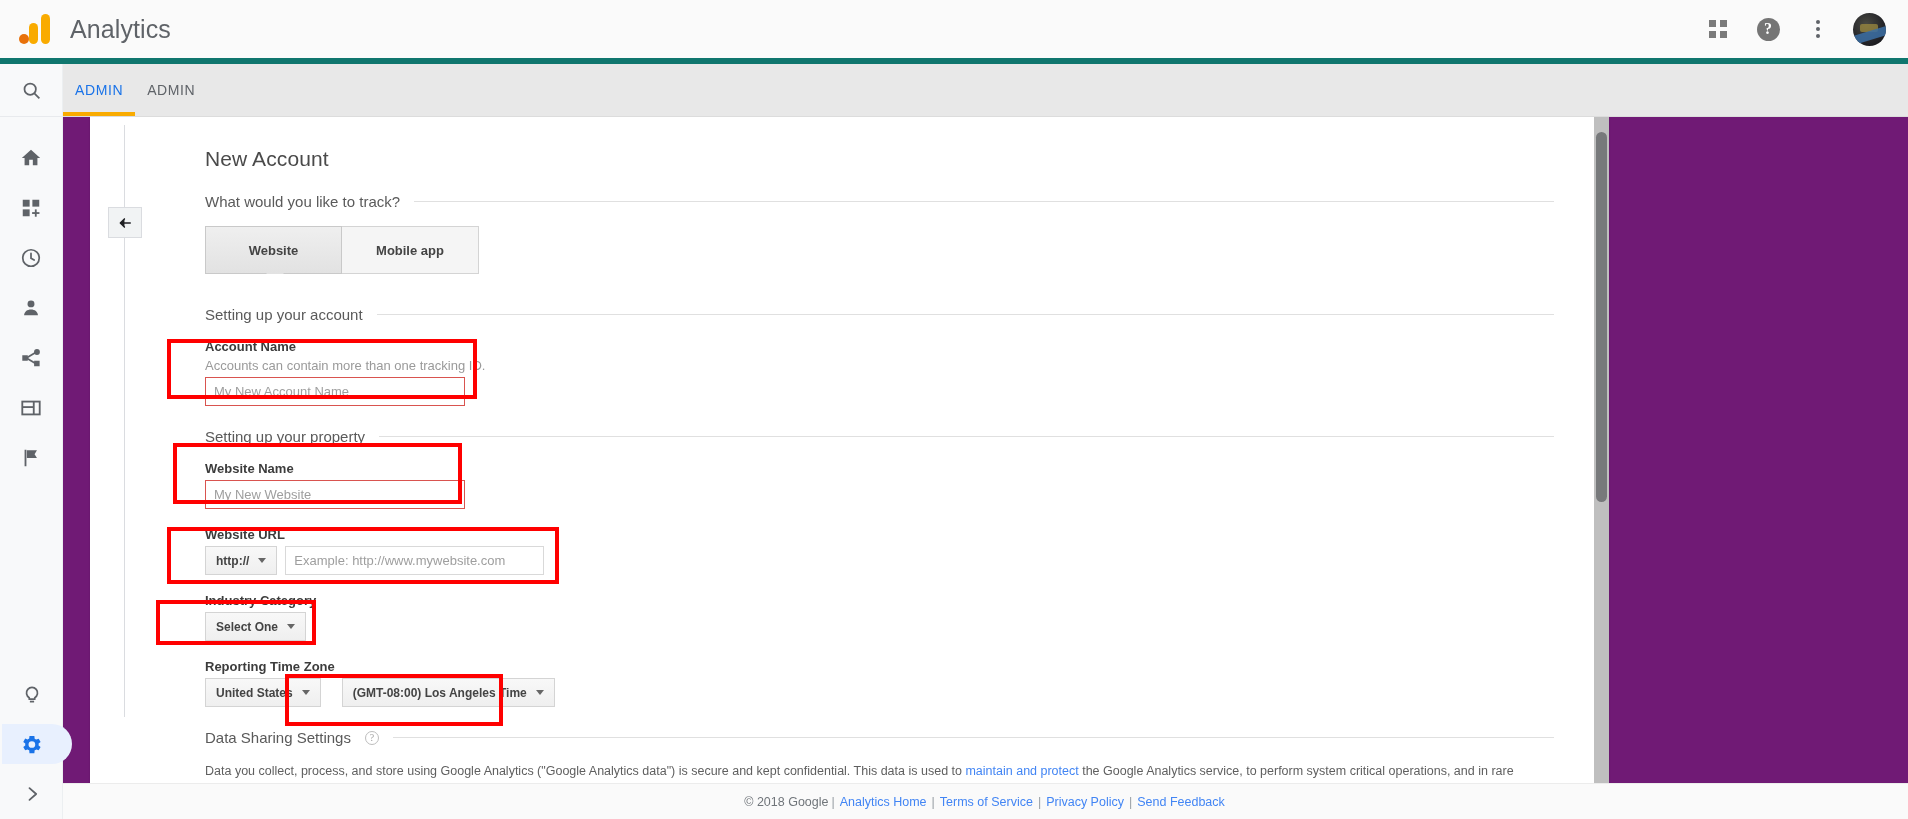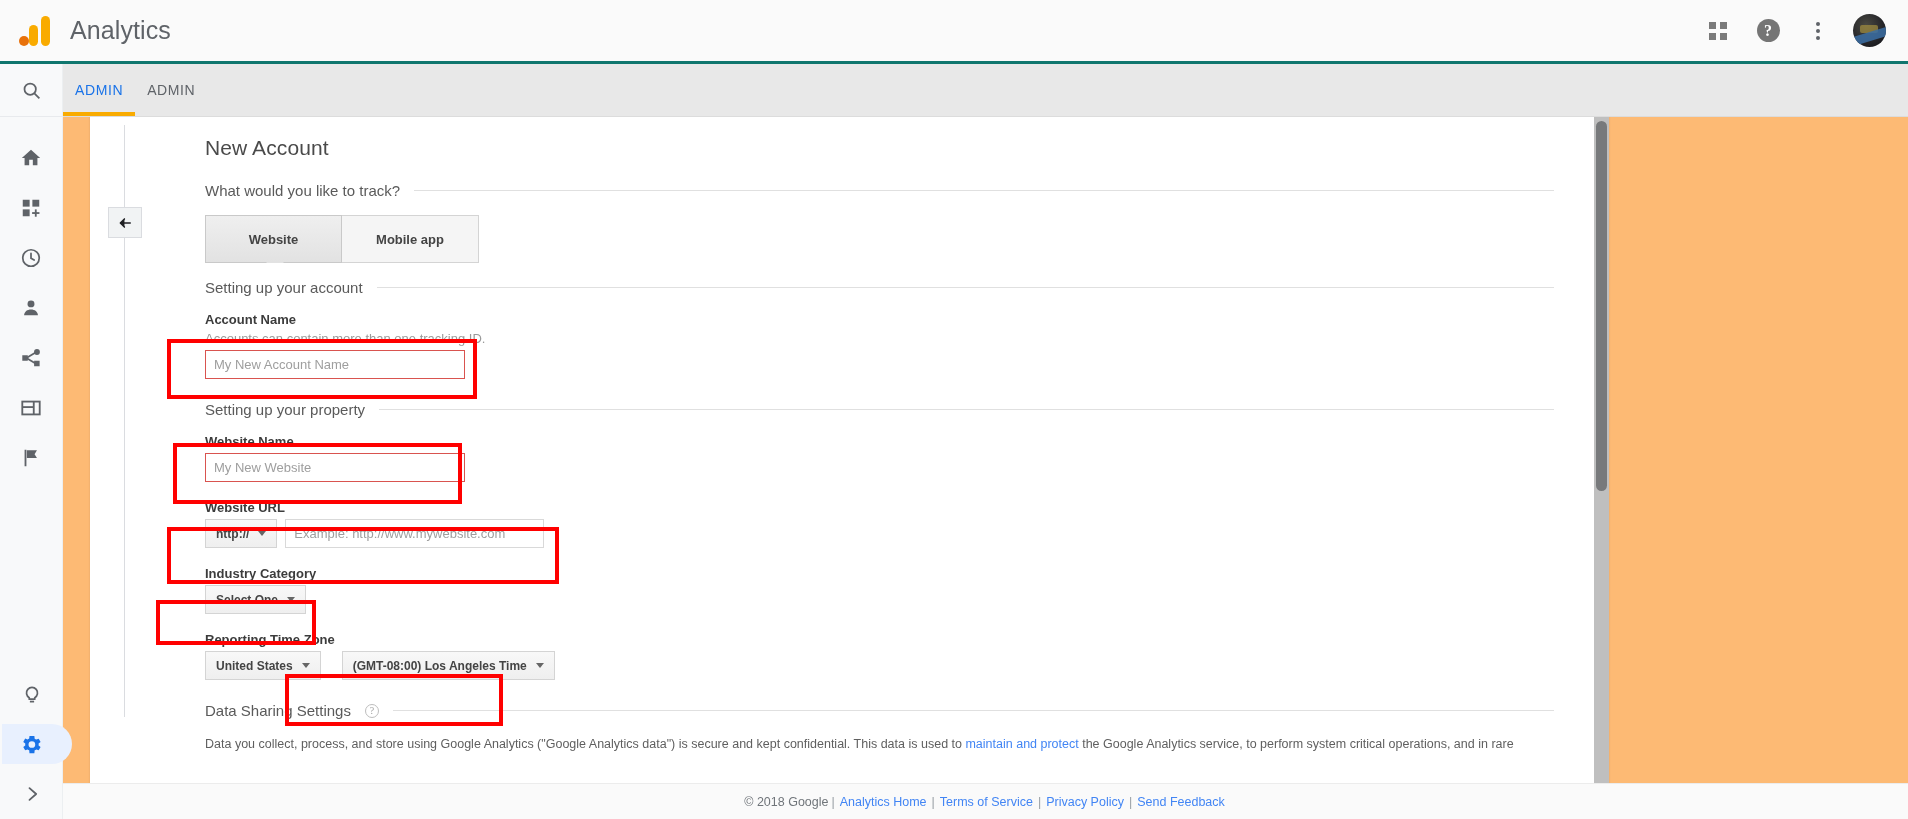--- a/index.html
+++ b/index.html
@@ -9,21 +9,21 @@
     background: #ffffff;
     font-family: "Liberation Sans", sans-serif;
     -webkit-font-smoothing: antialiased;
   }
 
   
   .topbar {
     position: absolute; top: 0; left: 0;
     width: 1908px; height: 64px;
     background: #fafafa;
-    border-bottom: 3px solid #0f766e;
+    border-bottom: 6px solid #0f766e;
     display: flex; align-items: center;
     z-index: 40;
   }
   .ga-logo {
     width: 34px; height: 30px;
     margin-left: 18px; margin-right: 18px;
     position: relative;
     display: block;
   }
   .ga-logo .bar-tall {
@@ -124,23 +124,23 @@
     min-width: 72px;
   }
   .tab.active { color:#1a73e8; }
   .tab.active::after {
     content:""; position:absolute; left:0; right:0; bottom:0;
     height:4px; background:#f9ab00;
   }
 
   
   .workspace {
-    position:absolute; top:106px; left:63px;
+    position:absolute; top:117px; left:63px;
     width:1845px; height: 702px;
-    background:#fdba74;
+    background:#701a75;
   }
   .content-card {
     position:absolute; top:0px; left:27px;
     width: 1519px; height: 677px;
     background:#ffffff;
     box-shadow: 0 1px 2px rgba(0,0,0,.12);
     overflow:hidden;
   }
   .scroll-track {
     position:absolute; top:0; right:0;
@@ -422,21 +422,21 @@
         <div class="tgl sel">
           <span>Website</span>
         </div>
         <div class="tgl unsel">
           <span>Mobile app</span>
         </div>
         <span class="notch"></span>
         <span class="notch-sub"></span>
       </div>
 
-      <div class="section-head" style="margin-top:16px">
+      <div class="section-head" style="margin-top:32px">
         <span class="lbl">Setting up your account</span>
         <span class="rule"></span>
       </div>
 
       <div>
         <div class="field-label">Account Name</div>
         <div class="field-sub">Accounts can contain more than one tracking ID.</div>
         <input class="txt-input" type="text" placeholder="My New Account Name" style="">
       </div>
 

